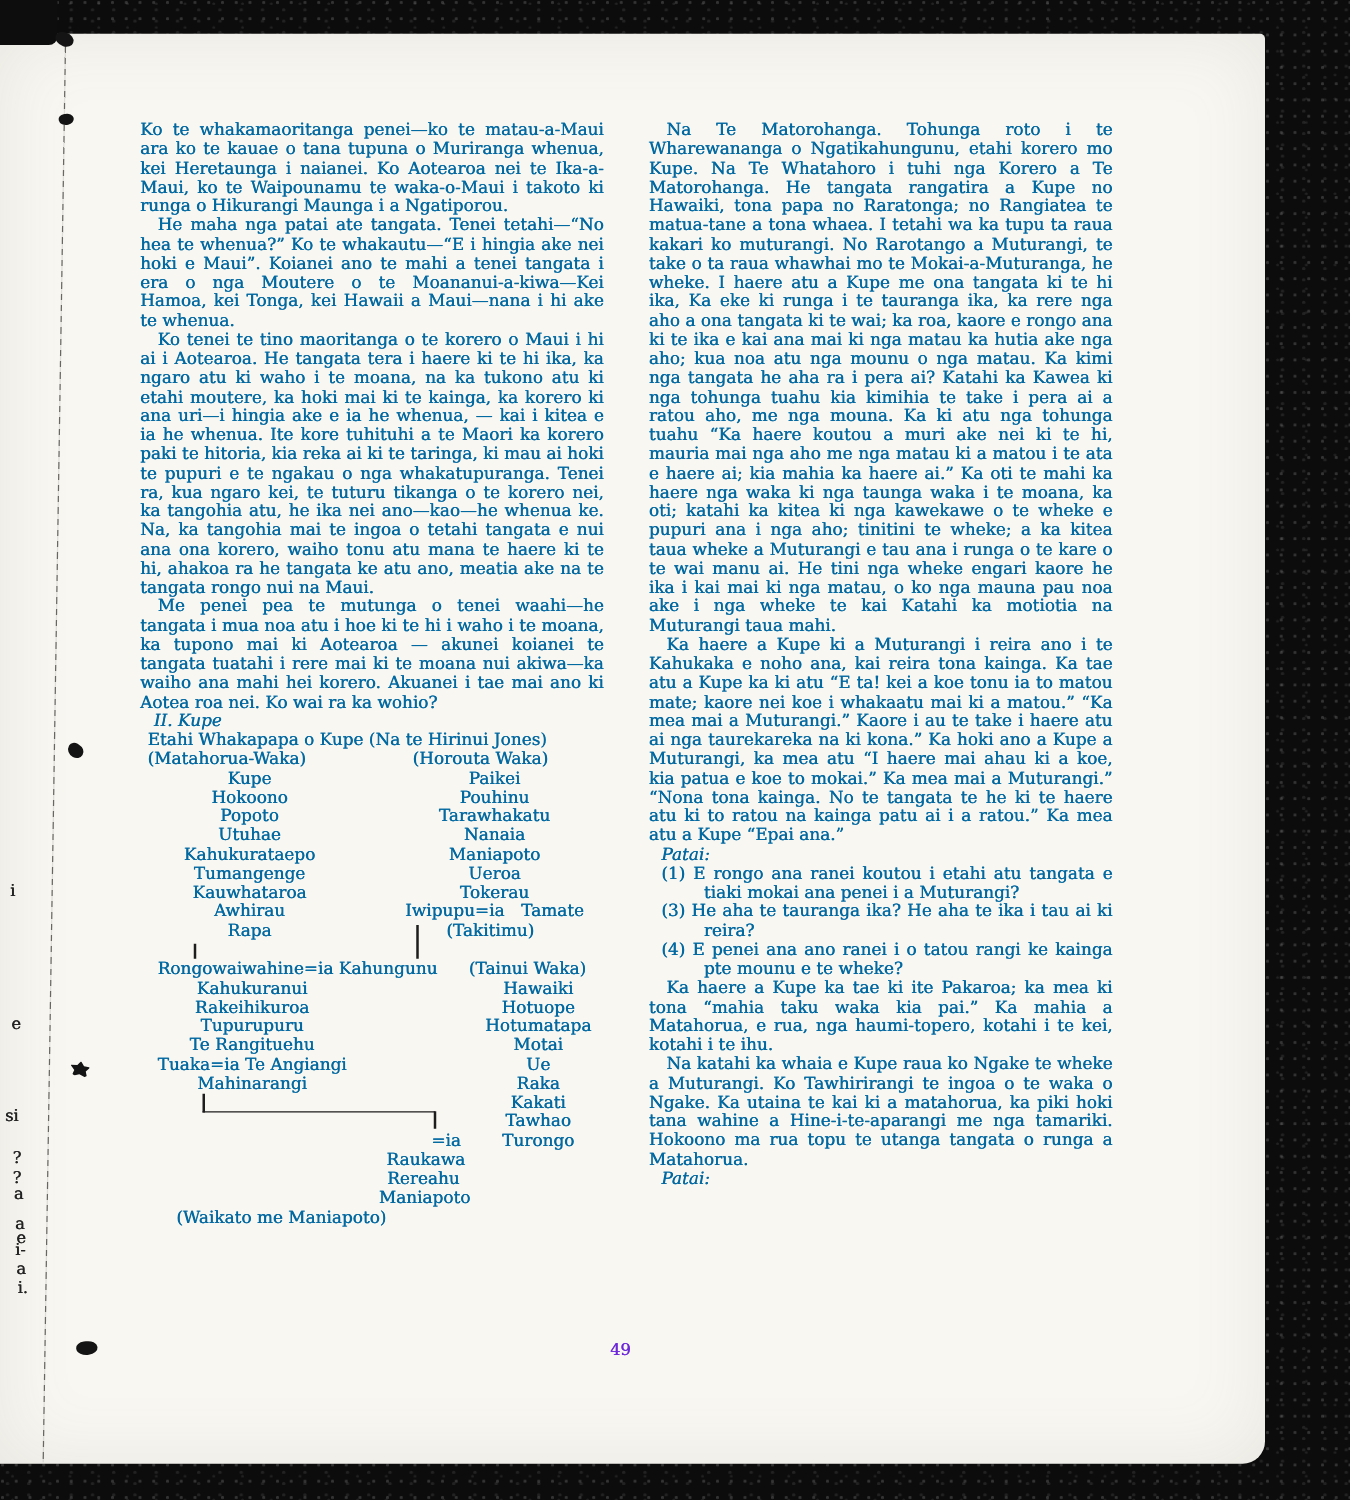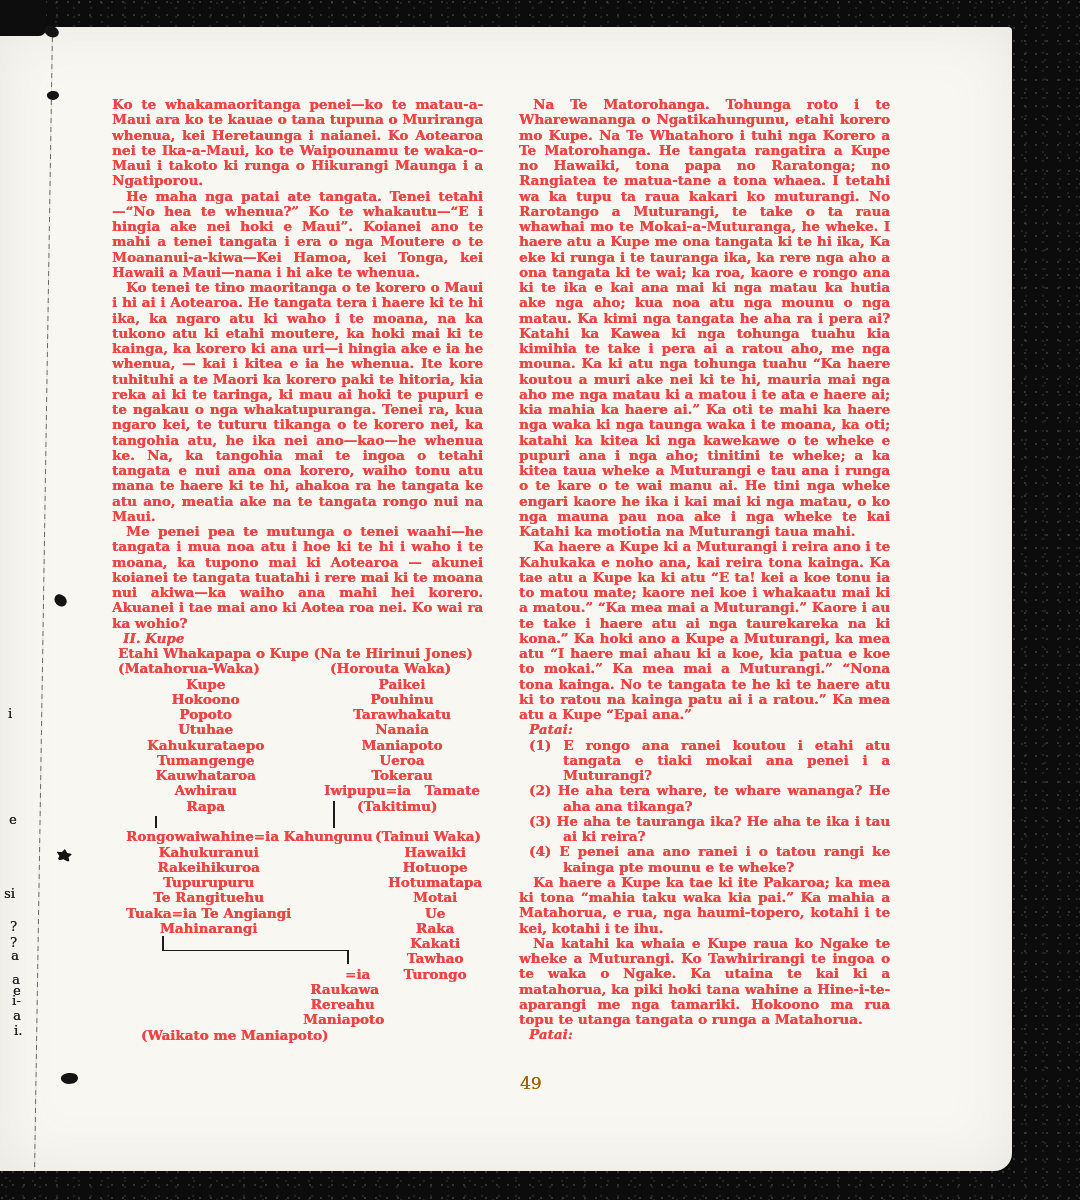--- a/index.html
+++ b/index.html
@@ -39,21 +39,21 @@
   .frags .frag:nth-child(6){left:11px;top:948px}
   .frags .frag:nth-child(7){left:12px;top:972px}
   .frags .frag:nth-child(8){left:13px;top:983px}
   .frags .frag:nth-child(9){left:12px;top:993px}
   .frags .frag:nth-child(10){left:13px;top:1008px}
   .frags .frag:nth-child(11){left:14px;top:1023px}
 
   .col{
     position:absolute;top:70px;width:371px;
     font-size:13.5px;line-height:15.25px;text-align:justify;
-    color:#ef4444;text-shadow:0.32px 0 0 currentColor;font-weight:bold;
+    color:#0369a1;text-shadow:0.32px 0 0 currentColor;
   }
   .col-left{left:112px}
   .col-right{left:519px}
   .para{margin:0}
   .paras-left .para:nth-child(n+2){text-indent:14px}
   .col-right .para{text-indent:14px}
   .sec-head{font-style:italic;margin-left:11px;text-align:left}
   .whak-head{margin-left:6px;text-align:left;white-space:nowrap}
   .waka-line{position:relative;height:15.25px}
   .waka-line span{position:absolute;white-space:nowrap}
@@ -80,21 +80,21 @@
   .g-eqia{position:absolute;left:233px;top:290px}
   .g-desc{position:absolute;left:140px;top:305px}
   .g-desc .g-desc-item{white-space:nowrap}
   .g-desc .g-desc-item:nth-child(1){padding-left:53px}
   .g-desc .g-desc-item:nth-child(2){padding-left:49px}
   .g-desc .g-desc-item:nth-child(3){padding-left:51px}
   .g-note{position:absolute;left:29px;top:351px;white-space:nowrap}
 
   .patai{font-style:italic;margin-left:10px;text-align:left}
   .qs .q{padding-left:44px;text-indent:-34px;margin:0}
-  .pageno{position:absolute;left:520px;top:1046px;font-size:17px;color:#a16207;text-shadow:0.3px 0 0 currentColor}
+  .pageno{position:absolute;left:488px;top:1046px;font-size:13px;color:#6d28d9;text-shadow:0.3px 0 0 currentColor}
 </style>
 </head>
 <body>
 
 <div class="page">
 
   <div class="col col-left">
     <div class="paras-left">
         <div class="para">Ko te whakamaoritanga penei—ko te matau-a-Maui ara ko te kauae o tana tupuna o Muriranga whenua, kei Heretaunga i naianei. Ko Aotearoa nei te Ika-a-Maui, ko te Waipounamu te waka-o-Maui i takoto ki runga o Hikurangi Maunga i a Ngatiporou.</div>
         <div class="para">He maha nga patai ate tangata. Tenei tetahi—“No hea te whenua?” Ko te whakautu—“E i hingia ake nei hoki e Maui”. Koianei ano te mahi a tenei tangata i era o nga Moutere o te Moananui-a-kiwa—Kei Hamoa, kei Tonga, kei Hawaii a Maui—nana i hi ake te whenua.</div>
@@ -175,21 +175,20 @@
       <div class="g-note">(Waikato me Maniapoto)</div>
     </div>
   </div>
 
   <div class="col col-right">
     <div class="para">Na Te Matorohanga. Tohunga roto i te Wharewananga o Ngatikahungunu, etahi korero mo Kupe. Na Te Whatahoro i tuhi nga Korero a Te Matorohanga. He tangata rangatira a Kupe no Hawaiki, tona papa no Raratonga; no Rangiatea te matua-tane a tona whaea. I tetahi wa ka tupu ta raua kakari ko muturangi. No Rarotango a Muturangi, te take o ta raua whawhai mo te Mokai-a-Muturanga, he wheke. I haere atu a Kupe me ona tangata ki te hi ika, Ka eke ki runga i te tauranga ika, ka rere nga aho a ona tangata ki te wai; ka roa, kaore e rongo ana ki te ika e kai ana mai ki nga matau ka hutia ake nga aho; kua noa atu nga mounu o nga matau. Ka kimi nga tangata he aha ra i pera ai? Katahi ka Kawea ki nga tohunga tuahu kia kimihia te take i pera ai a ratou aho, me nga mouna. Ka ki atu nga tohunga tuahu “Ka haere koutou a muri ake nei ki te hi, mauria mai nga aho me nga matau ki a matou i te ata e haere ai; kia mahia ka haere ai.” Ka oti te mahi ka haere nga waka ki nga taunga waka i te moana, ka oti; katahi ka kitea ki nga kawekawe o te wheke e pupuri ana i nga aho; tinitini te wheke; a ka kitea taua wheke a Muturangi e tau ana i runga o te kare o te wai manu ai. He tini nga wheke engari kaore he ika i kai mai ki nga matau, o ko nga mauna pau noa ake i nga wheke te kai Katahi ka motiotia na Muturangi taua mahi.</div>
     <div class="para">Ka haere a Kupe ki a Muturangi i reira ano i te Kahukaka e noho ana, kai reira tona kainga. Ka tae atu a Kupe ka ki atu “E ta! kei a koe tonu ia to matou mate; kaore nei koe i whakaatu mai ki a matou.” “Ka mea mai a Muturangi.” Kaore i au te take i haere atu ai nga taurekareka na ki kona.” Ka hoki ano a Kupe a Muturangi, ka mea atu “I haere mai ahau ki a koe, kia patua e koe to mokai.” Ka mea mai a Muturangi.” “Nona tona kainga. No te tangata te he ki te haere atu ki to ratou na kainga patu ai i a ratou.” Ka mea atu a Kupe “Epai ana.”</div>
     <div class="patai">Patai:</div>
     <div class="qs">
         <div class="q">(1) E rongo ana ranei koutou i etahi atu tangata e tiaki mokai ana penei i a Muturangi?</div>
-        <div class="q">(2) He aha tera whare, te whare wananga? He aha ana tikanga?</div>
         <div class="q">(3) He aha te tauranga ika? He aha te ika i tau ai ki reira?</div>
         <div class="q">(4) E penei ana ano ranei i o tatou rangi ke kainga pte mounu e te wheke?</div>
       </div>
     <div class="para">Ka haere a Kupe ka tae ki ite Pakaroa; ka mea ki tona “mahia taku waka kia pai.” Ka mahia a Matahorua, e rua, nga haumi-topero, kotahi i te kei, kotahi i te ihu.</div>
     <div class="para">Na katahi ka whaia e Kupe raua ko Ngake te wheke a Muturangi. Ko Tawhirirangi te ingoa o te waka o Ngake. Ka utaina te kai ki a matahorua, ka piki hoki tana wahine a Hine-i-te-aparangi me nga tamariki. Hokoono ma rua topu te utanga tangata o runga a Matahorua.</div>
     <div class="patai">Patai:</div>
   </div>
 
   <div class="pageno">49</div>
 </div>

